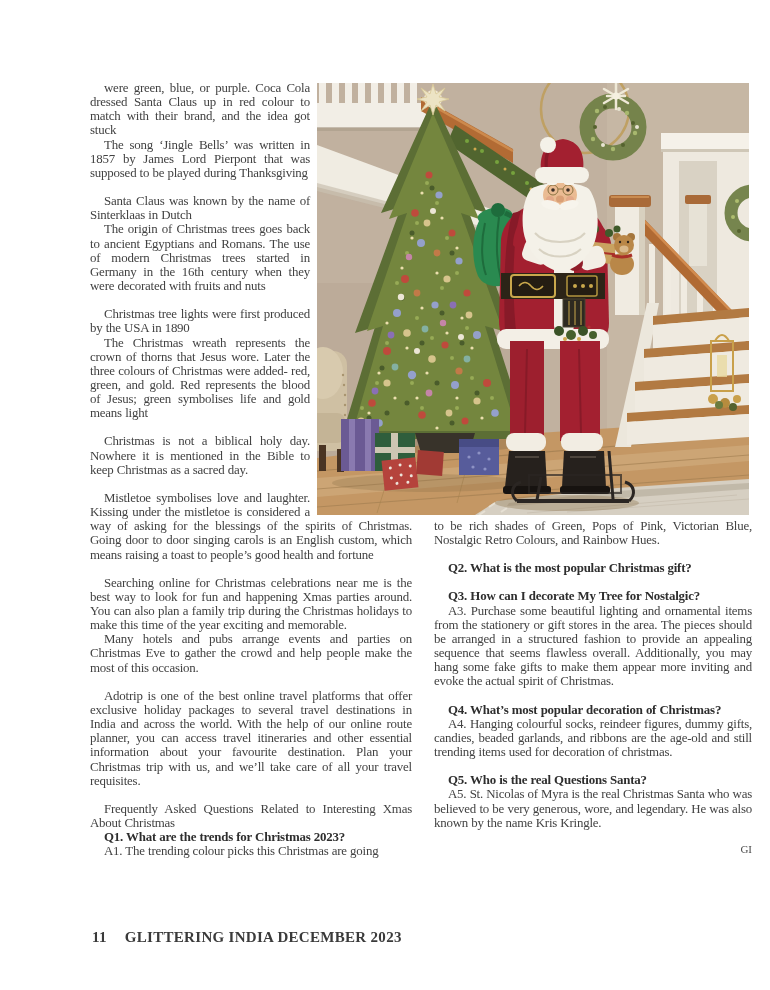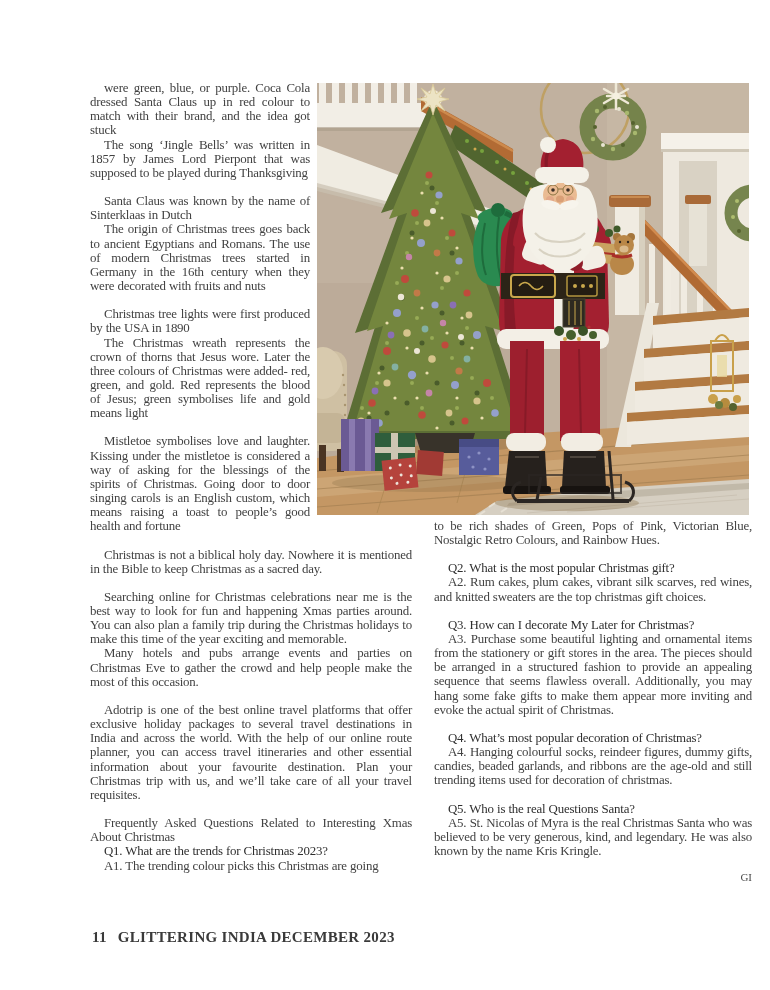--- a/index.html
+++ b/index.html
@@ -6,23 +6,23 @@
   .page{position:relative;width:770px;height:990px;background:#ffffff;overflow:hidden;
         font-family:"Liberation Serif","DejaVu Serif",serif;margin-left:35px;}
   .photo{position:absolute;left:282px;top:83px;width:432px;height:432px;overflow:hidden;}
   .col-left{position:absolute;left:55px;top:81px;width:322px;}
   .wrap-spacer{float:right;width:102px;height:434px;}
   .col-right{position:absolute;left:399px;top:519px;width:318px;}
   p.body{margin:0;font-size:12.9px;line-height:14.15px;text-align:justify;color:#424242;
          letter-spacing:-0.2px;word-spacing:0.2px;}
   p.ind{text-indent:14px;}
   p.gap{margin-top:14px;}
-  p.q{font-weight:normal;color:#2e2e2e;}
+  p.q{font-weight:bold;color:#2e2e2e;}
   .gi-mark{margin-top:13px;text-align:right;font-size:11px;color:#4a4a4a;}
-  .footer{position:absolute;left:57px;top:929px;display:flex;gap:11px;align-items:baseline;
+  .footer{position:absolute;left:57px;top:929px;display:flex;gap:18px;align-items:baseline;
           font-size:15px;font-weight:bold;color:#3a3a3a;letter-spacing:0.3px;}
 </style>
 </head>
 <body>
 
 <div class="page">
 
   <div class="photo">
     <svg width="432" height="432" viewBox="0 0 432 432" xmlns="http://www.w3.org/2000/svg">
 
@@ -486,40 +486,39 @@
   </div>
 
   <div class="col-left">
     <div class="wrap-spacer"></div>
     <p class="body ind">were green, blue, or purple. Coca Cola dressed Santa Claus up in red colour to match with their brand, and the idea got stuck</p>
     <p class="body ind">The song ‘Jingle Bells’ was written in 1857 by James Lord Pierpont that was supposed to be played during Thanksgiving</p>
     <p class="body ind gap">Santa Claus was known by the name of Sinterklaas in Dutch</p>
     <p class="body ind">The origin of Christmas trees goes back to ancient Egyptians and Romans. The use of modern Christmas trees started in Germany in the 16th century when they were decorated with fruits and nuts</p>
     <p class="body ind gap">Christmas tree lights were first produced by the USA in 1890</p>
     <p class="body ind">The Christmas wreath represents the crown of thorns that Jesus wore. Later the three colours of Christmas were added- red, green, and gold. Red represents the blood of Jesus; green symbolises life and gold means light</p>
+    <p class="body ind gap">Christmas is not a biblical holy day. Nowhere it is mentioned in the Bible to keep Christmas as a sacred day.</p>
     <p class="body ind gap">Mistletoe symbolises love and laughter. Kissing under the mistletoe is considered a way of asking for the blessings of the spirits of Christmas. Going door to door singing carols is an English custom, which means raising a toast to people’s good health and fortune</p>
-    <p class="body ind gap">Christmas is not a biblical holy day. Nowhere it is mentioned in the Bible to keep Christmas as a sacred day.</p>
     <p class="body ind gap">Searching online for Christmas celebrations near me is the best way to look for fun and happening Xmas parties around. You can also plan a family trip during the Christmas holidays to make this time of the year exciting and memorable.</p>
     <p class="body ind">Many hotels and pubs arrange events and parties on Christmas Eve to gather the crowd and help people make the most of this occasion.</p>
     <p class="body ind gap">Adotrip is one of the best online travel platforms that offer exclusive holiday packages to several travel destinations in India and across the world. With the help of our online route planner, you can access travel itineraries and other essential information about your favourite destination. Plan your Christmas trip with us, and we’ll take care of all your travel requisites.</p>
     <p class="body ind gap">Frequently Asked Questions Related to Interesting Xmas About Christmas</p>
     <p class="body ind q">Q1. What are the trends for Christmas 2023?</p>
     <p class="body ind">A1. The trending colour picks this Christmas are going</p>
   </div>
 
   <div class="col-right">
     <p class="body">to be rich shades of Green, Pops of Pink, Victorian Blue, Nostalgic Retro Colours, and Rainbow Hues.</p>
     <p class="body ind q gap">Q2. What is the most popular Christmas gift?</p>
-    <p class="body ind">A2. Rum cakes, plum cakes, vibrant silk scarves, red wines, and knitted sweaters are the top christmas gift choices.</p>
-    <p class="body ind q gap">Q3. How can I decorate My Later for Christmas?</p>
+    <p class="body ind q gap">Q3. How can I decorate My Tree for Nostalgic?</p>
     <p class="body ind">A3. Purchase some beautiful lighting and ornamental items from the stationery or gift stores in the area. The pieces should be arranged in a structured fashion to provide an appealing sequence that seems flawless overall. Additionally, you may hang some fake gifts to make them appear more inviting and evoke the actual spirit of Christmas.</p>
     <p class="body ind q gap">Q4. What’s most popular decoration of Christmas?</p>
     <p class="body ind">A4. Hanging colourful socks, reindeer figures, dummy gifts, candies, beaded garlands, and ribbons are the age-old and still trending items used for decoration of christmas.</p>
     <p class="body ind q gap">Q5. Who is the real Questions Santa?</p>
-    <p class="body ind">A5. St. Nicolas of Myra is the real Christmas Santa who was believed to be very generous, kind, and legendary. He was also known by the name Kris Kringle.</p>
+    <p class="body ind">A5. St. Nicolas of Myra is the real Christmas Santa who was believed to be very generous, wore, and legendary. He was also known by the name Kris Kringle.</p>
     <div class="gi-mark">GI</div>
   </div>
 
   <div class="footer">
     <span>11</span>
     <span>GLITTERING INDIA DECEMBER 2023</span>
   </div>
 
 </div>
 

